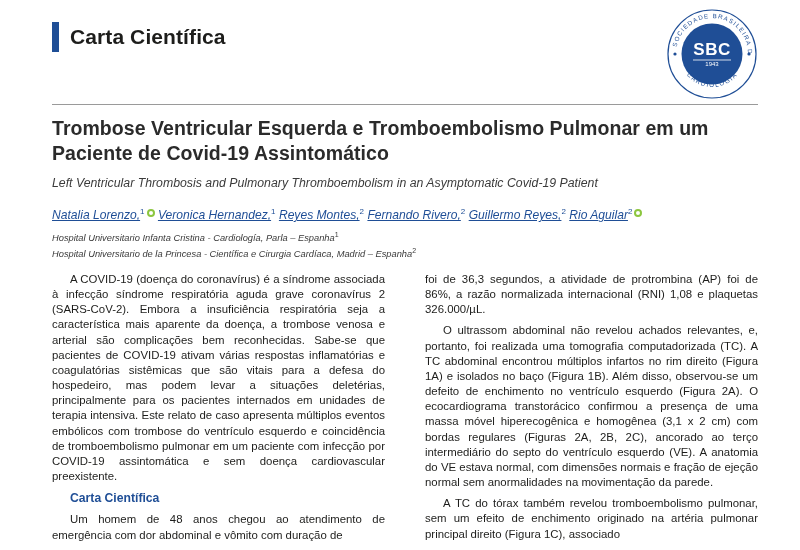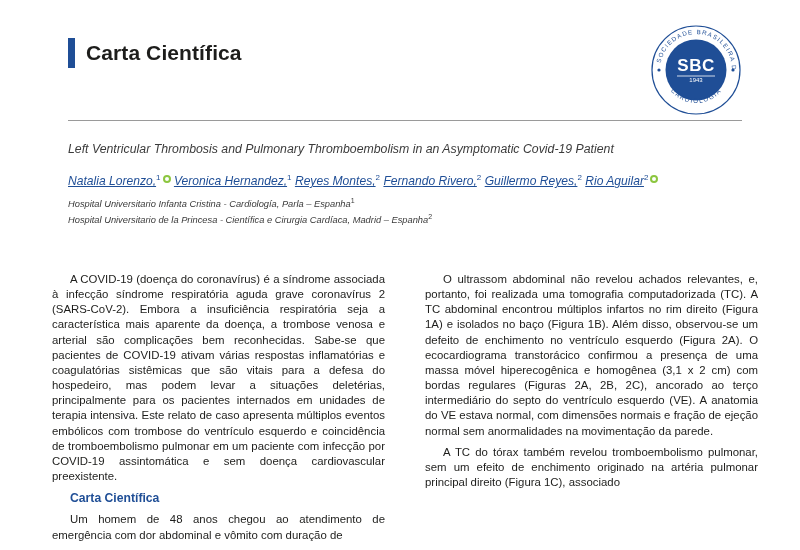--- a/index.html
+++ b/index.html
@@ -12,21 +12,21 @@
     background: #ffffff;
     font-family: "Liberation Sans", sans-serif;
     color: #231f20;
     overflow: hidden;
   }
   .page {
     position: relative;
     width: 800px;
     height: 550px;
     box-sizing: border-box;
-    padding: 16px;
+    padding: 0;
   }
 
   
   .header {
     position: relative;
     height: 100px;
     padding: 22px 40px 0 52px;
     box-sizing: border-box;
   }
   .section-title-wrap {
@@ -183,20 +183,21 @@
         <text x="46" y="47" text-anchor="middle" font-family="Liberation Sans, sans-serif" font-size="17" font-weight="bold" fill="#ffffff" letter-spacing="0.5">SBC</text>
         <text x="46" y="58" text-anchor="middle" font-family="Liberation Sans, sans-serif" font-size="6" fill="#ffffff">1943</text>
         <path d="M 27,52 L 65,52" stroke="#ffffff" stroke-width="0.8"></path>
       </svg>
     </div>
 
     <div class="head-rule"></div>
   </div>
 
   <div class="titleblock">
+    <h1 class="doc-title">Trombose Ventricular Esquerda e Tromboembolismo Pulmonar em um Paciente de Covid-19 Assintomático</h1>
     <div class="doc-subtitle">Left Ventricular Thrombosis and Pulmonary Thromboembolism in an Asymptomatic Covid-19 Patient</div>
 
     <div class="authors">
       <span class="au">Natalia Lorenzo,</span><sup>1</sup><span class="orcid"></span>
       <span class="au">Veronica Hernandez,</span><sup>1</sup>
       <span class="au">Reyes Montes,</span><sup>2</sup>
       <span class="au">Fernando Rivero,</span><sup>2</sup>
       <span class="au">Guillermo Reyes,</span><sup>2</sup>
       <span class="au">Rio Aguilar</span><sup>2</sup><span class="orcid"></span>
     </div>
@@ -211,18 +212,19 @@
     </div>
   </div>
 
   <div class="columns">
     <div class="col">
       <p>A COVID-19 (doença do coronavírus) é a síndrome associada à infecção síndrome respiratória aguda grave coronavírus 2 (SARS-CoV-2). Embora a insuficiência respiratória seja a característica mais aparente da doença, a trombose venosa e arterial são complicações bem reconhecidas. Sabe-se que pacientes de COVID-19 ativam várias respostas inflamatórias e coagulatórias sistêmicas que são vitais para a defesa do hospedeiro, mas podem levar a situações deletérias, principalmente para os pacientes internados em unidades de terapia intensiva. Este relato de caso apresenta múltiplos eventos embólicos com trombose do ventrículo esquerdo e coincidência de tromboembolismo pulmonar em um paciente com infecção por COVID-19 assintomática e sem doença cardiovascular preexistente.</p>
       <p class="subhead">Carta Científica</p>
       <p>Um homem de 48 anos chegou ao atendimento de emergência com dor abdominal e vômito com duração de</p>
     </div>
     <div class="col">
+      <p class="noindent">foi de 36,3 segundos, a atividade de protrombina (AP) foi de 86%, a razão normalizada internacional (RNI) 1,08 e plaquetas 326.000/µL.</p>
       <p>O ultrassom abdominal não revelou achados relevantes, e, portanto, foi realizada uma tomografia computadorizada (TC). A TC abdominal encontrou múltiplos infartos no rim direito (Figura 1A) e isolados no baço (Figura 1B). Além disso, observou-se um defeito de enchimento no ventrículo esquerdo (Figura 2A). O ecocardiograma transtorácico confirmou a presença de uma massa móvel hiperecogênica e homogênea (3,1 x 2 cm) com bordas regulares (Figuras 2A, 2B, 2C), ancorado ao terço intermediário do septo do ventrículo esquerdo (VE). A anatomia do VE estava normal, com dimensões normais e fração de ejeção normal sem anormalidades na movimentação da parede.</p>
       <p>A TC do tórax também revelou tromboembolismo pulmonar, sem um efeito de enchimento originado na artéria pulmonar principal direito (Figura 1C), associado</p>
     </div>
   </div>
 
 </div>
 
 </body></html>

